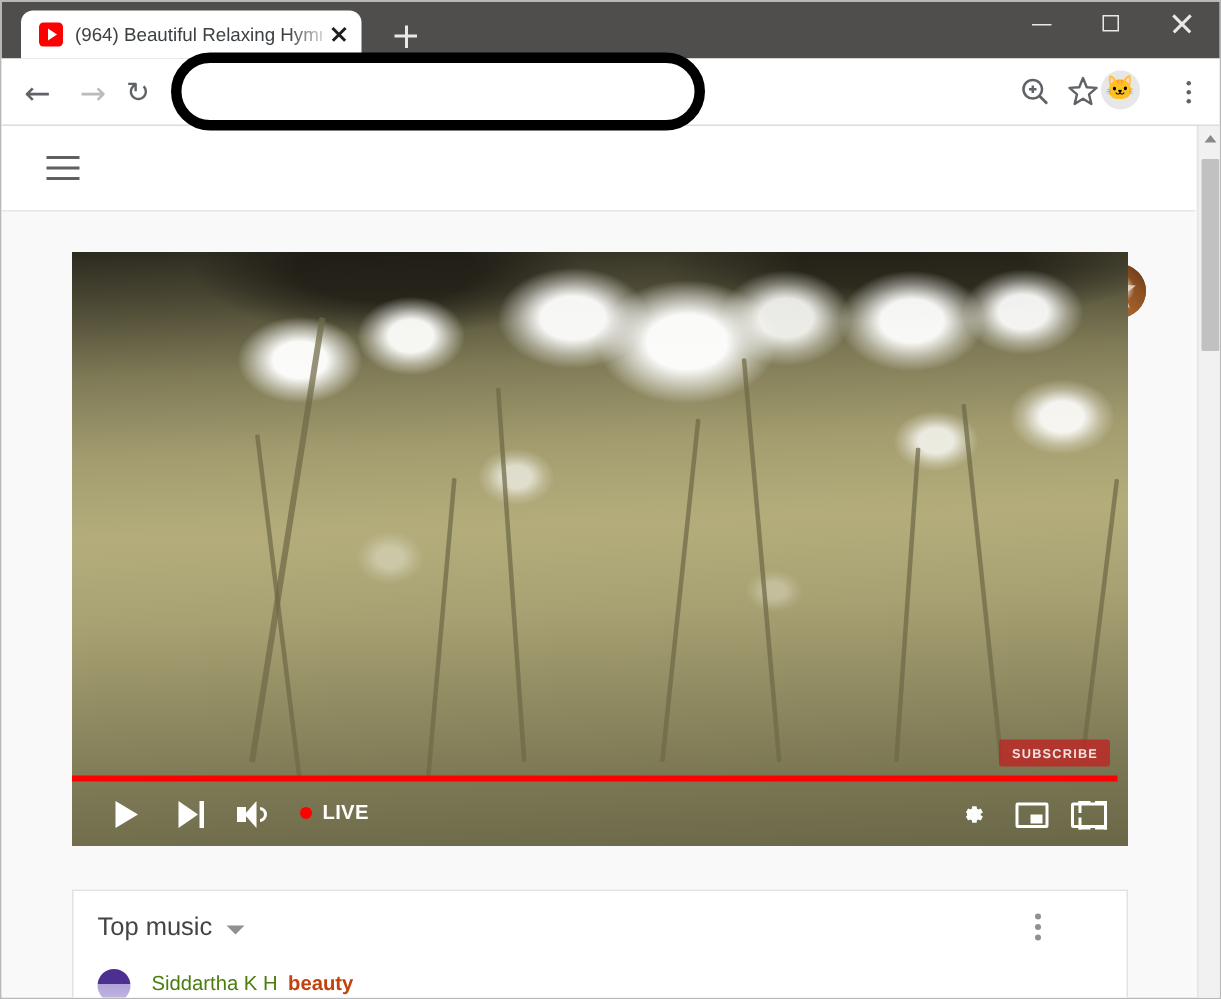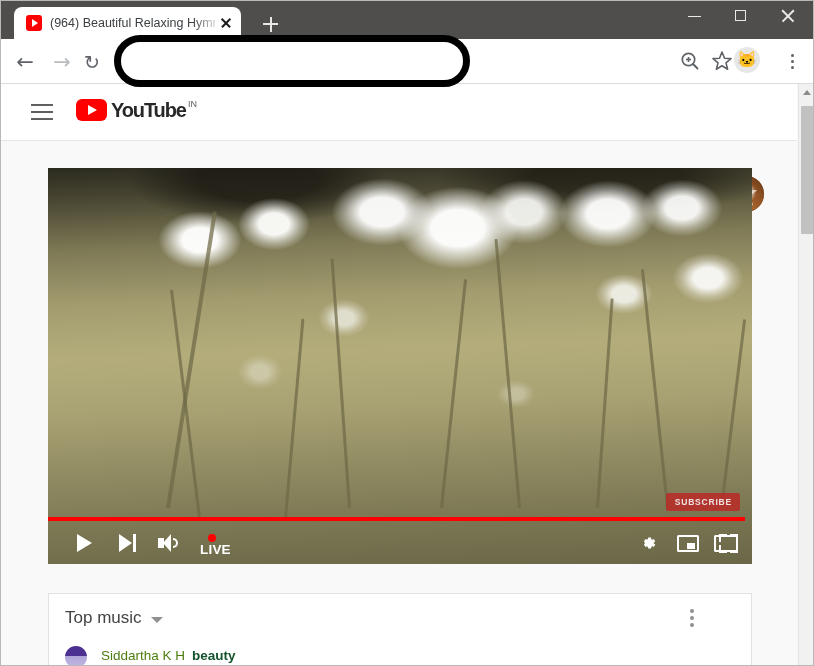--- a/index.html
+++ b/index.html
@@ -552,21 +552,20 @@
   #controls-bar {
     position: absolute;
     left: 0; bottom: 0;
     width: 704px;
     height: 43px;
     z-index: 7;
   }
   .ctrl {
     position: absolute;
     cursor: pointer;
-    flex-direction: column;
   }
   #btn-play { left: 26px; top: 12px; width: 20px; height: 20px; }
   #btn-play::after {
     content: "";
     position: absolute;
     left: 3px; top: 1px;
     border-left: 15px solid #ffffff;
     border-top: 9px solid transparent;
     border-bottom: 9px solid transparent;
   }
@@ -734,21 +733,21 @@
     font-size: 13.5px;
     color: #8d8d8d;
     line-height: 20px;
     white-space: nowrap;
   }
   #chat-msg-text b {
     color: #4d7c0f;
     font-weight: normal;
   }
   #chat-msg-body {
-    color: #14532d;
+    color: #c2410c;
     font-weight: bold;
     margin-left: 7px;
   }
 
   
   #page-scrollbar {
     position: absolute;
     right: 0; top: 0;
     width: 17px;
     height: 583px;
@@ -846,25 +845,20 @@
   <div id="page">
 
     <div id="yt-header"></div>
 
     <div id="hamburger">
       <span></span>
         <span></span>
         <span></span>
     </div>
 
-    <div id="yt-logo">
-      <span id="yt-logo-play"></span>
-      <span id="yt-logo-text">YouTube</span>
-      <span id="yt-country">IN</span>
-    </div>
 
     <div id="search-box">
       <span id="search-input-text">music</span>
     </div>
     <div id="search-btn">
       <svg width="22" height="22" viewBox="0 0 22 22" aria-hidden="true">
         <circle cx="9.2" cy="9.2" r="6" fill="none" stroke="#606060" stroke-width="1.6"></circle>
         <line x1="13.6" y1="13.6" x2="19" y2="19" stroke="#606060" stroke-width="1.7" stroke-linecap="round"></line>
       </svg>
     </div>

